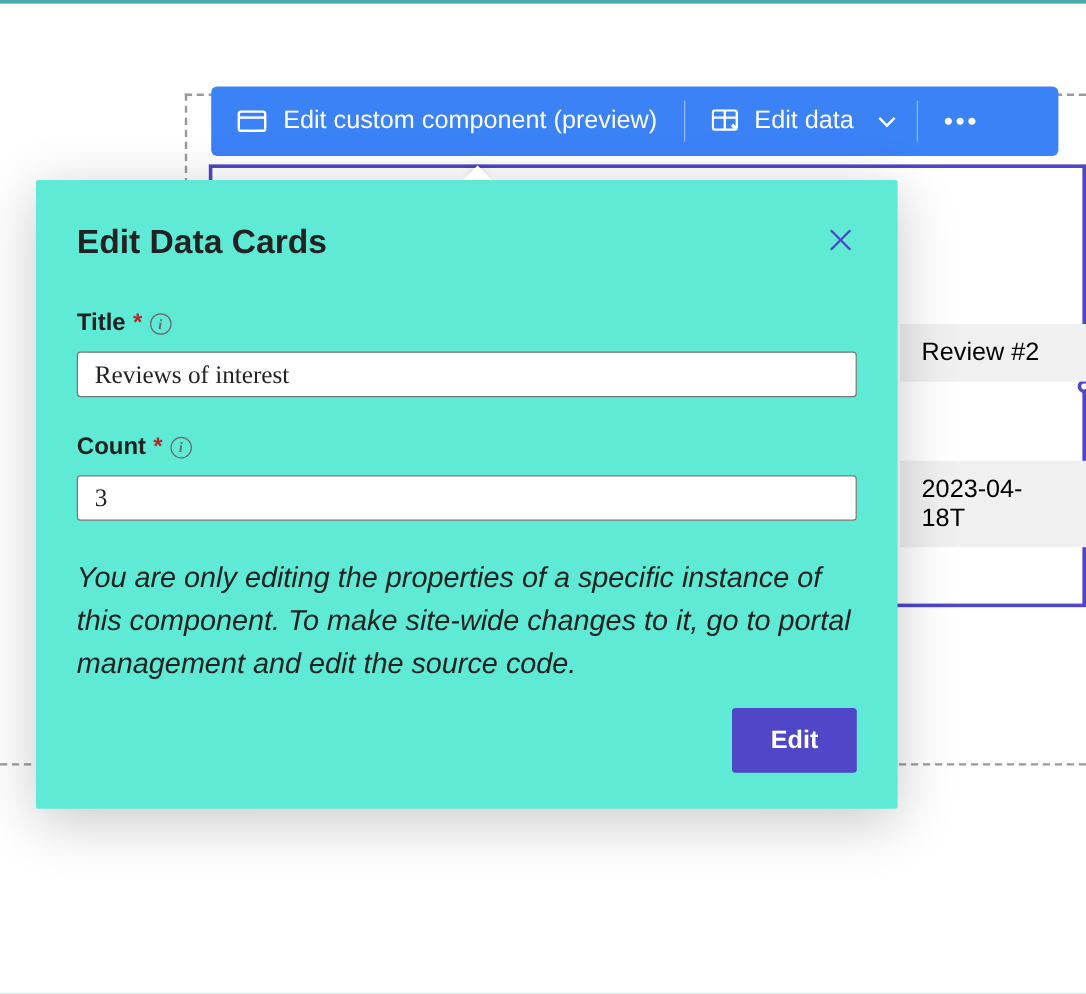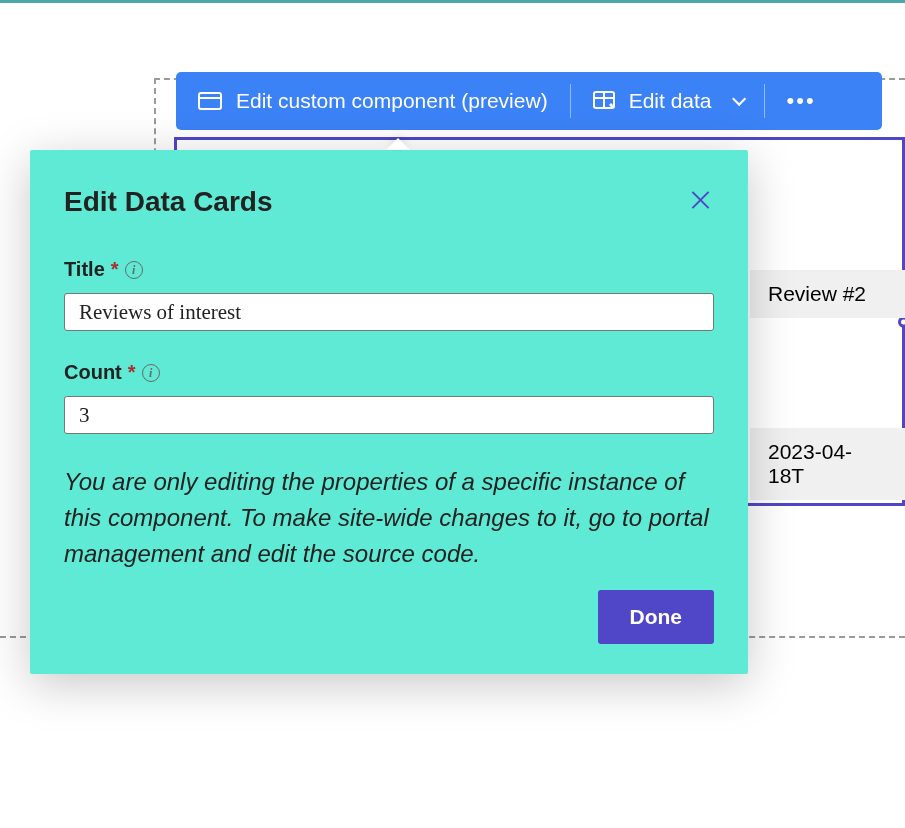--- a/index.html
+++ b/index.html
@@ -109,21 +109,21 @@
     }
 
     .bg-cell {
       position: absolute;
       background: #f0f0f0;
       font-size: 21px;
       padding: 12px 18px;
       z-index: 3;
     }
     .bg-cell.one { top: 270px; left: 750px; right: 0; }
-    .bg-cell.two { top: 428px; left: 750px; right: 0; }
+    .bg-cell.two { top: 384px; left: 750px; right: 0; }
 
     .panel {
       position: absolute;
       top: 150px; left: 30px;
       width: 718px;
       background: #5eead4;
       box-shadow: 0 10px 48px rgba(0,0,0,0.22);
       border-radius: 2px;
       padding: 36px 34px 30px 34px;
       z-index: 10;
@@ -362,16 +362,16 @@
       <span class="info-icon">i</span>
     </div>
     <input type="text" class="text-input" value="3" style="">
   </div>
 
   <p class="helper-text">You are only editing the properties of a specific instance of this component. To make site-wide changes to it, go to portal management and edit the source code.</p>
 
 
   <div class="panel-footer">
     <button class="btn btn-primary">
-      <span>Done</span>
+      <span>Edit</span>
     </button>
   </div>
 </div>
 
 </body></html>

